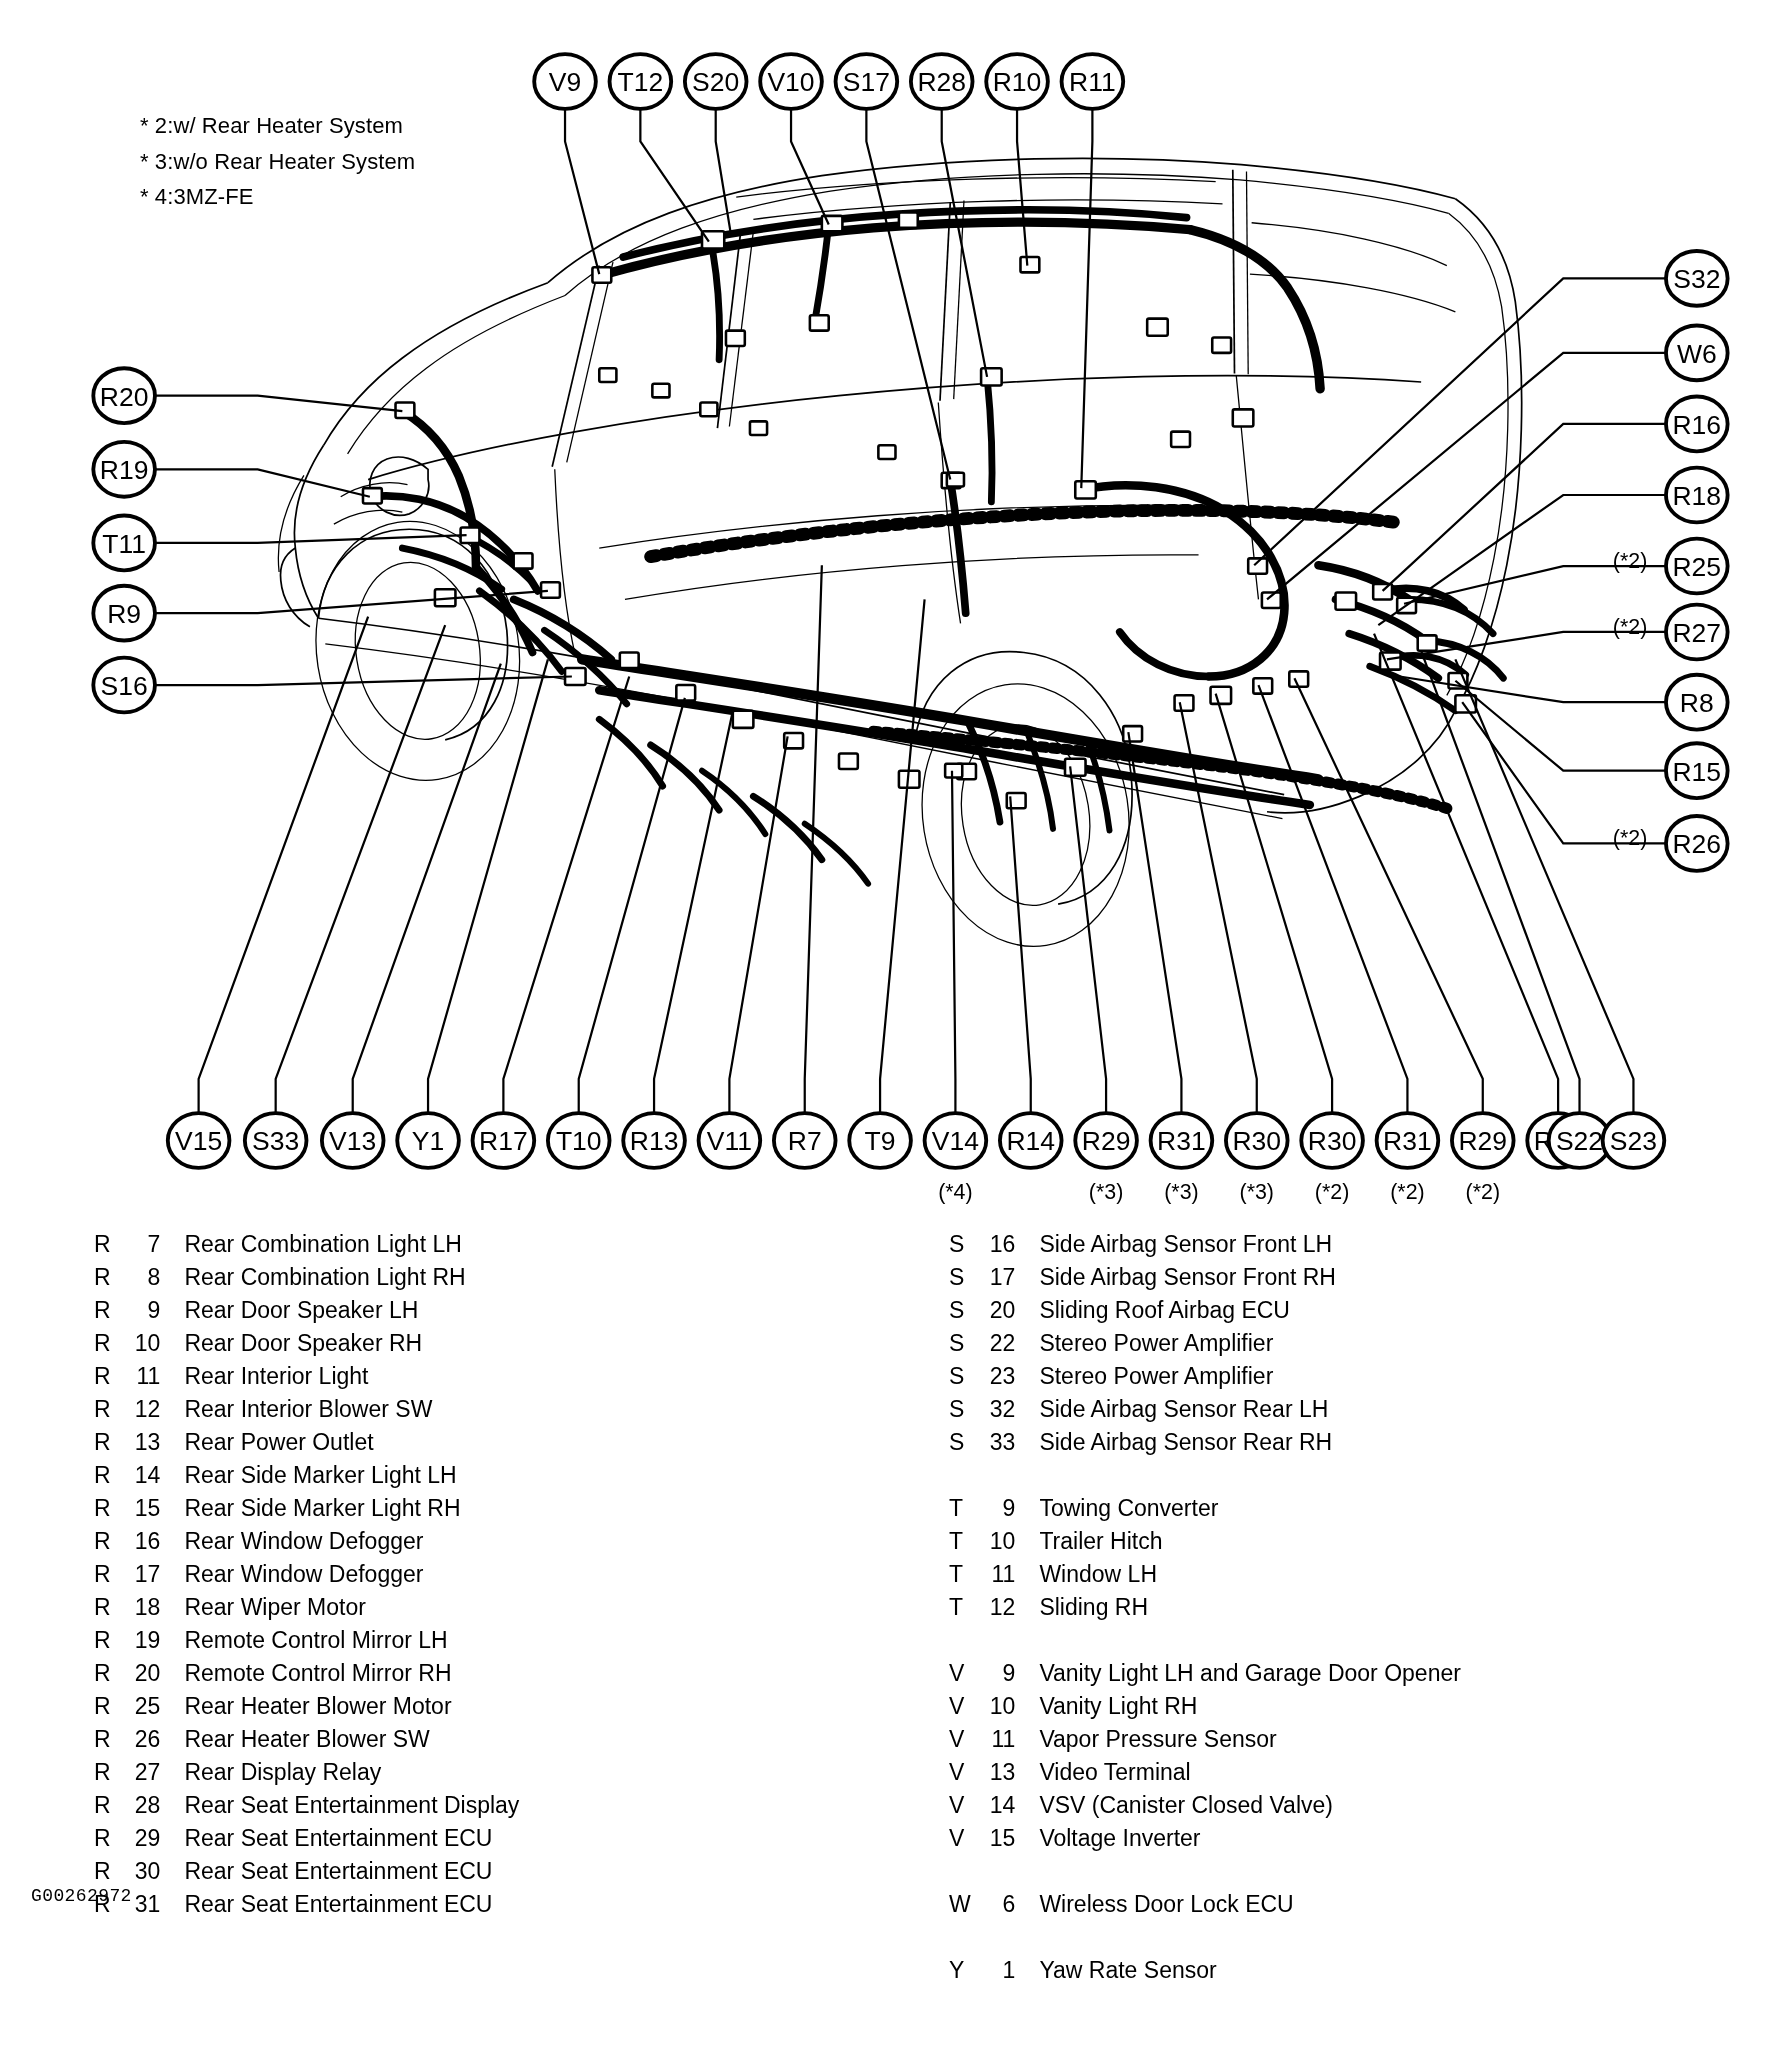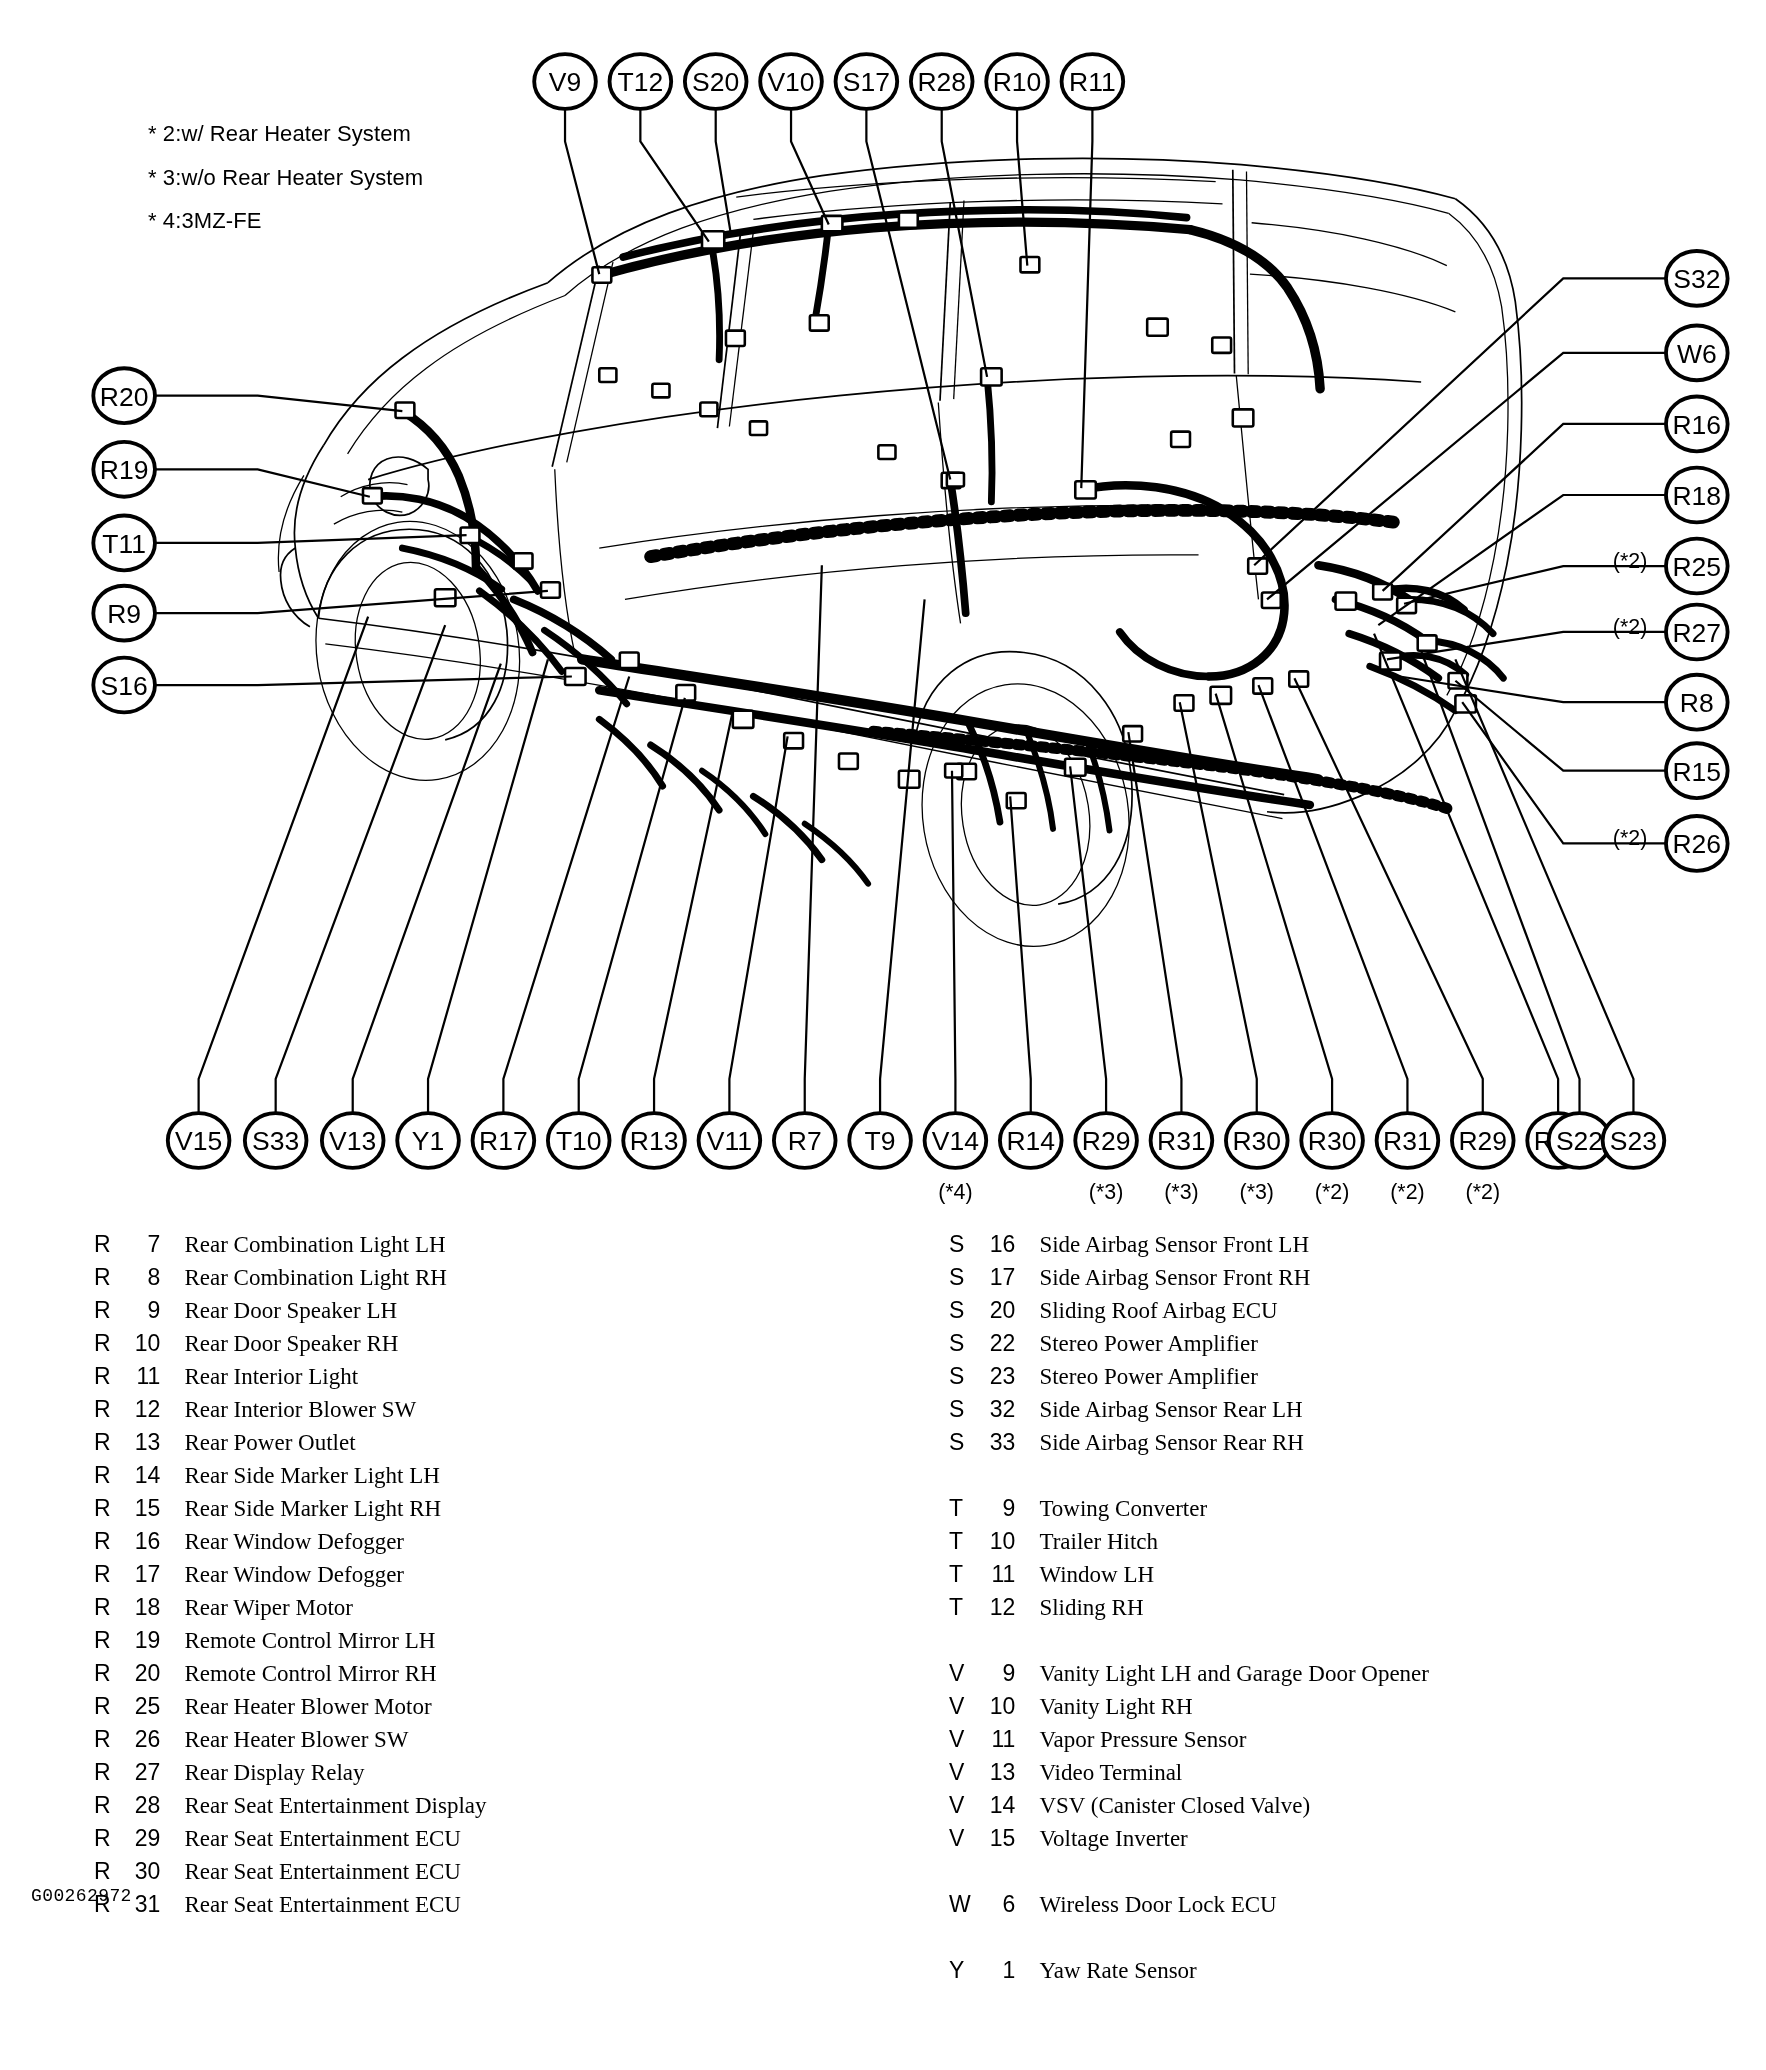--- a/index.html
+++ b/index.html
@@ -22,21 +22,21 @@
 
   
   .notes {
     position: absolute;
     left: 132px; top: 104px;
     font-size: 22px;
     line-height: 1.26;
     letter-spacing: 0.1px;
     white-space: nowrap;
   }
-  .notes div { margin: 16px; padding: 0; }
+  .notes div { margin: 8px; padding: 0; }
 
   
   #diagram {
     position: absolute;
     left: 0; top: 0;
     width: 1767px; height: 1216px;
   }
 
   
   .legend {
@@ -61,21 +61,20 @@
   }
   .leg-num {
     width: 46px;
     flex: 0 0 46px;
     text-align: right;
     padding-right: 8.6px;
   }
   .leg-desc {
     flex: 1 1 auto;
     padding-left: 15.4px;
-    font-family: Liberation Serif, serif;
   }
   .leg-gap { height: 33px; }
 
   
   .footer {
     position: absolute;
     left: 31px; top: 1886px;
     font-family: Liberation Mono, monospace;
     font-size: 18px;
     letter-spacing: 0.4px;

